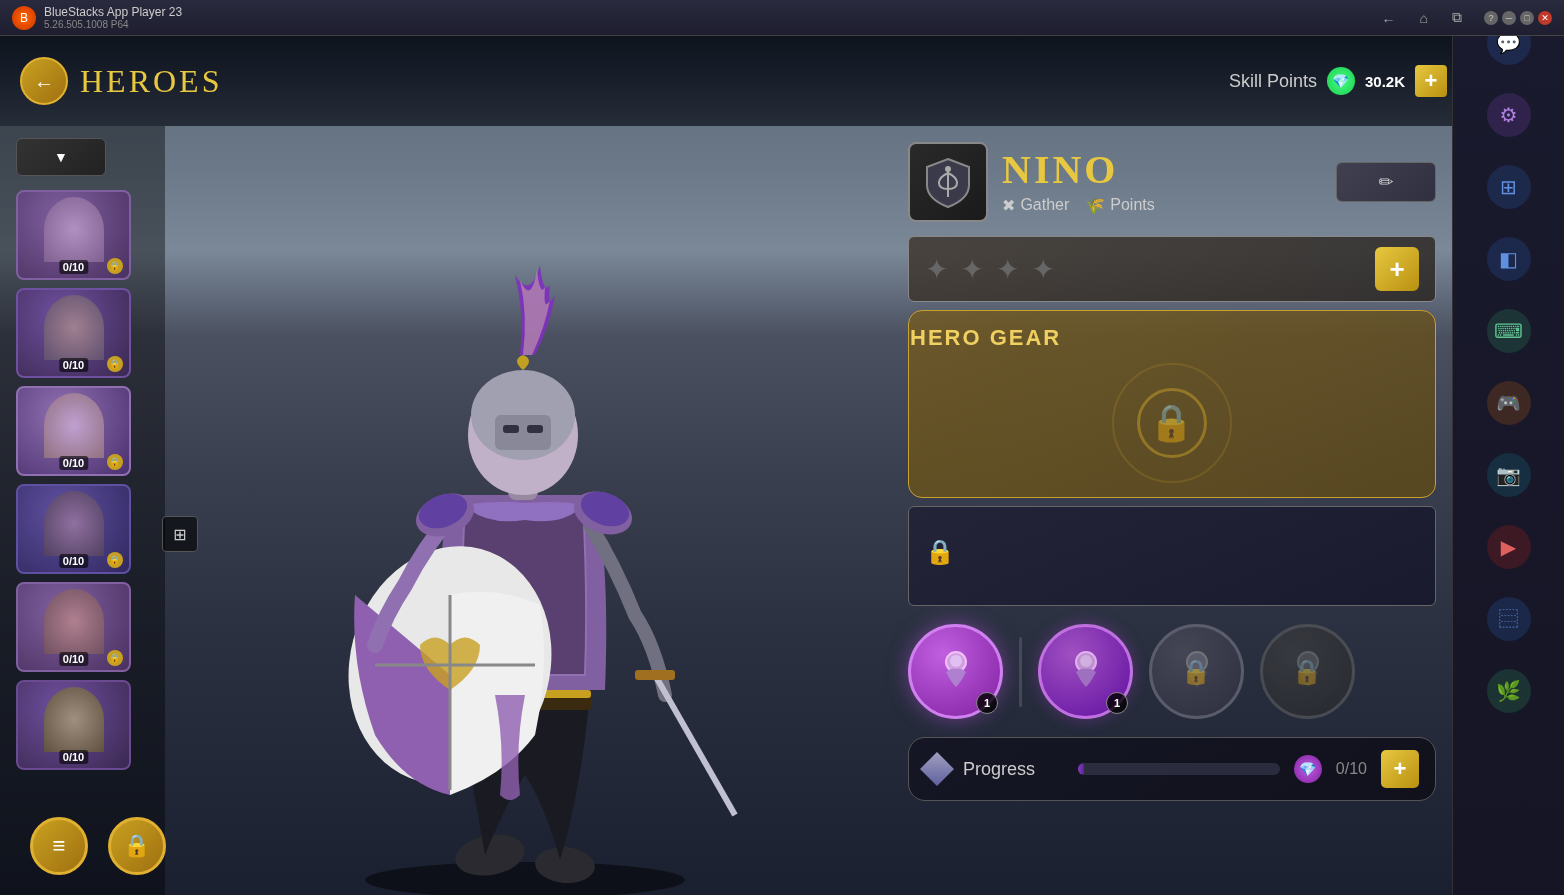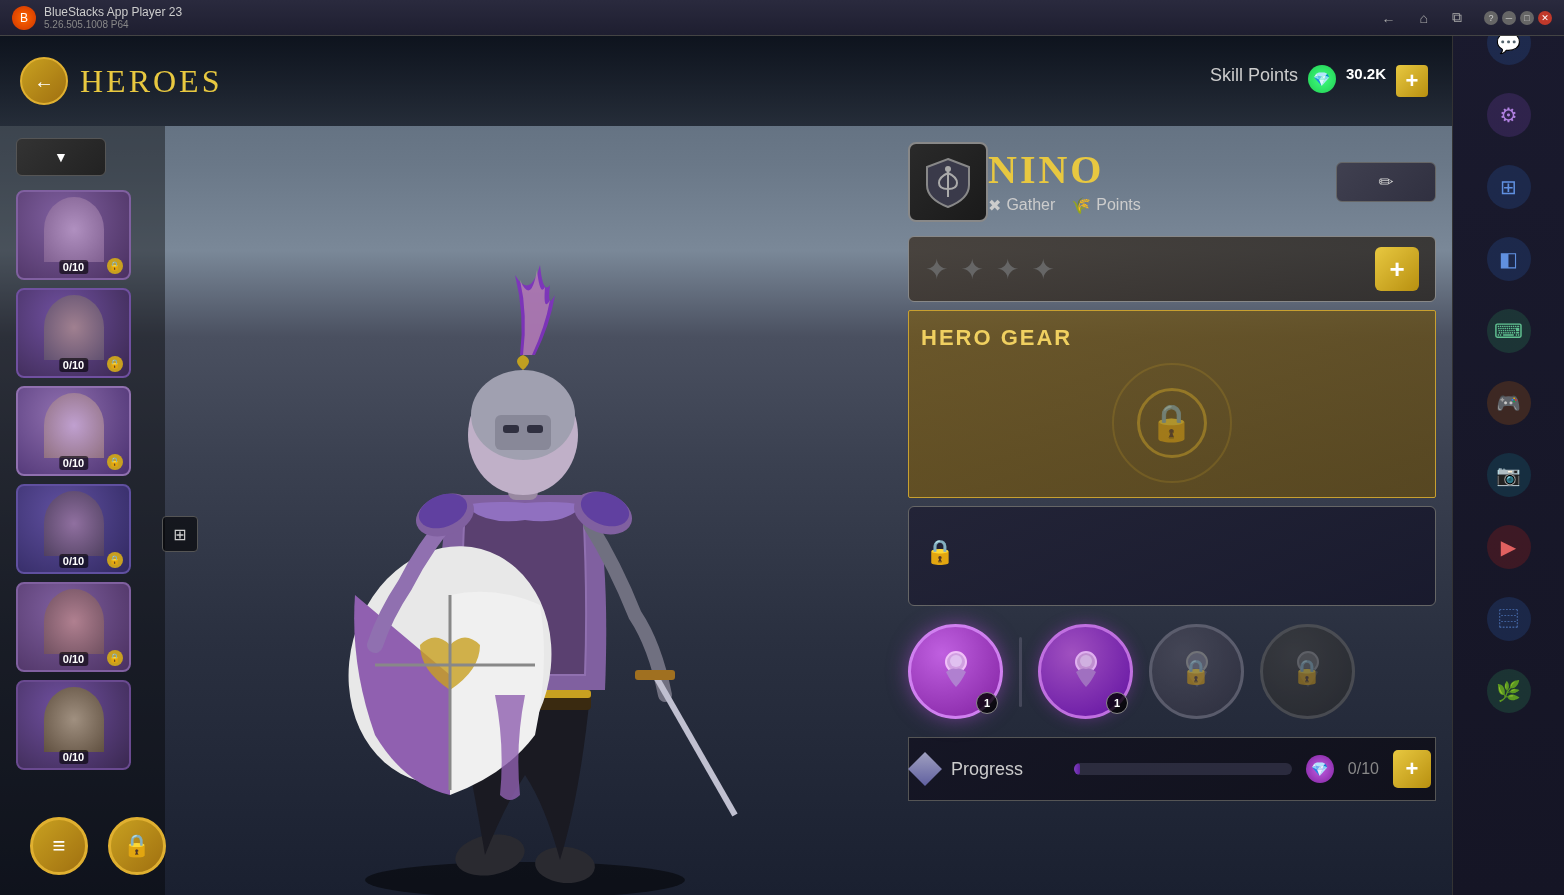--- a/index.html
+++ b/index.html
@@ -150,22 +150,23 @@
     .heroes-title {
       color: #e8c840;
       font-size: 32px;
       font-weight: normal;
       letter-spacing: 3px;
       text-transform: uppercase;
       font-family: 'Georgia', serif;
     }
     .skill-points-area {
       position: absolute;
-      right: 24px;
-      display: flex;
+      right: 5px;
+      display: flex;
+      align-items: center;
       gap: 10px;
     }
     .skill-points-label {
       color: #ccc;
       font-size: 18px;
     }
     .skill-points-icon {
       width: 28px;
       height: 28px;
       background: radial-gradient(circle, #40ff80, #20cc50);
@@ -333,20 +334,21 @@
       padding: 16px;
       display: flex;
       flex-direction: column;
       gap: 8px;
     }
 
     
     .hero-header {
       display: flex;
       align-items: center;
+      gap: 14px;
       margin-bottom: 6px;
     }
     .hero-emblem {
       width: 80px;
       height: 80px;
       background: linear-gradient(135deg, #2a2a2a, #1a1a1a);
       border: 2px solid #888;
       border-radius: 8px;
       display: flex;
       align-items: center;
@@ -424,22 +426,22 @@
       color: white;
       font-size: 26px;
       font-weight: bold;
       cursor: pointer;
     }
 
     
     .hero-gear-section {
       background: linear-gradient(135deg, rgba(120,90,20,0.7), rgba(100,75,15,0.7));
       border: 1px solid #c8a030;
-      border-radius: 2px;
-      padding: 14px 12px;
+      border-radius: 14px;
+      padding: 14px 1px;
       flex: 0 0 185px;
     }
     .section-title {
       color: #f0d060;
       font-size: 22px;
       font-weight: bold;
       letter-spacing: 2px;
       text-transform: uppercase;
       margin-bottom: 12px;
     }
@@ -580,22 +582,22 @@
       width: 3px;
       height: 70px;
       background: rgba(100,100,120,0.5);
       border-radius: 2px;
     }
 
     
     .progress-area {
       background: linear-gradient(135deg, rgba(20,20,35,0.9), rgba(15,15,25,0.9));
       border: 1px solid #555;
-      border-radius: 0;
-      padding: 12px 4px;
+      border-radius: 17px;
+      padding: 12px 16px;
       display: flex;
       align-items: center;
       gap: 14px;
     }
     .progress-diamond {
       width: 24px;
       height: 24px;
       background: linear-gradient(135deg, #a0a0c0, #6060a0);
       transform: rotate(45deg);
     }

